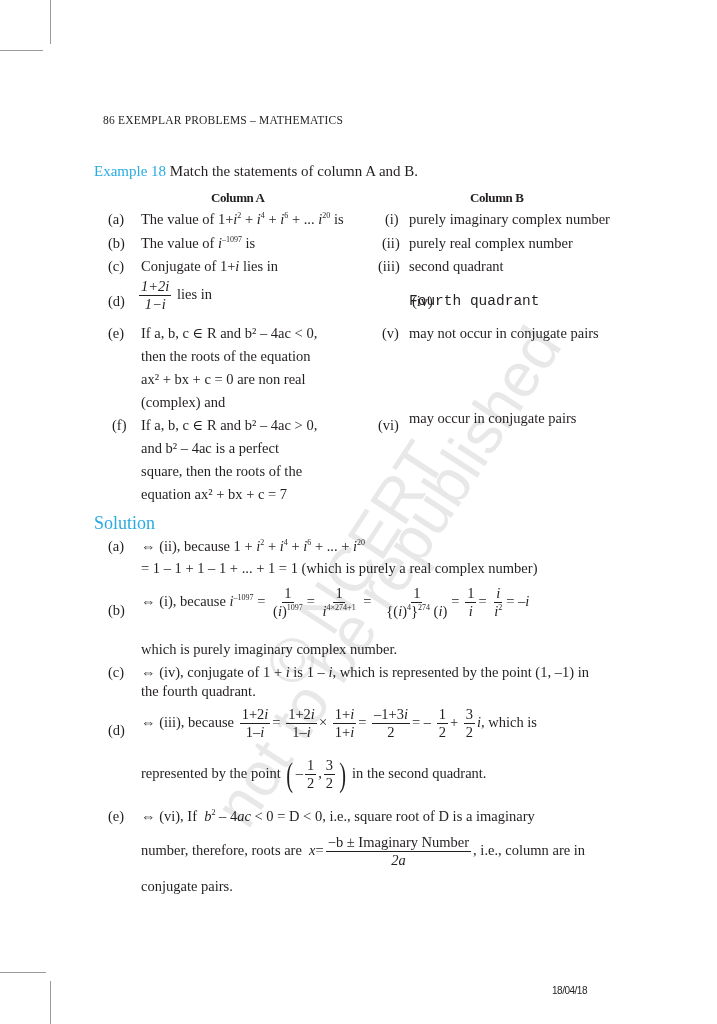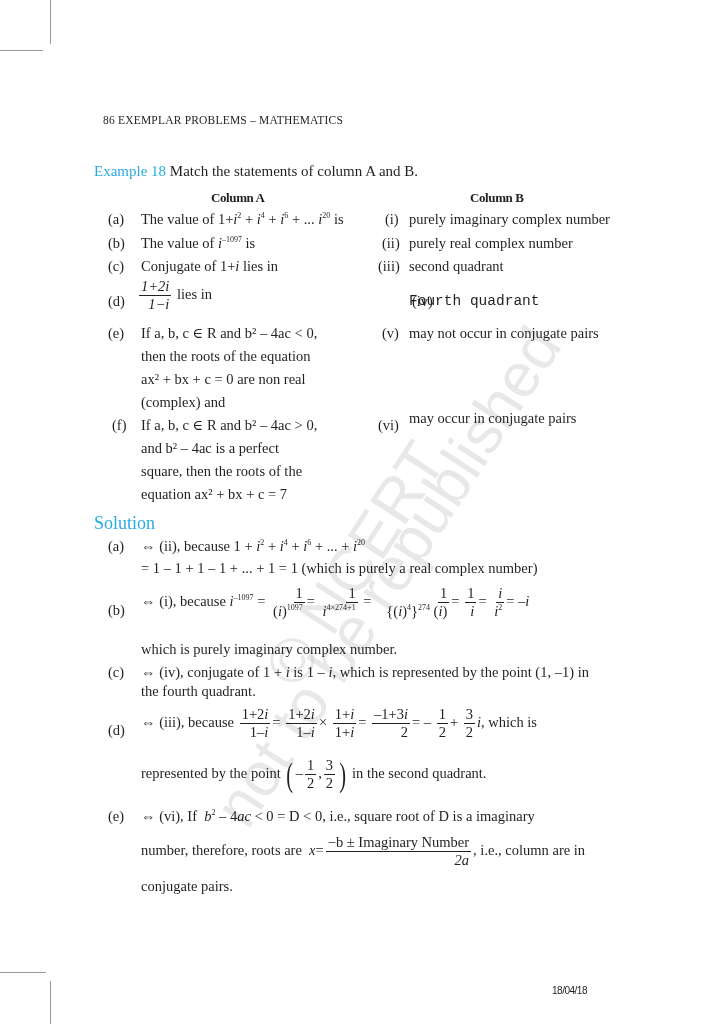--- a/index.html
+++ b/index.html
@@ -9,21 +9,21 @@
   .crop-v { position:absolute; width:1px; background:#9a9a9a; }
   .crop-h { position:absolute; height:1px; background:#9a9a9a; }
   .header { left:103px; top:114px; font-size:11.5px; letter-spacing:0.2px; }
   .header .pn { }
   .accent { color:#29abe2; font-weight:normal; }
   .ex-title { left:94px; top:163px; font-size:15px; }
   .colhead { font-weight:bold; font-size:13px; letter-spacing:-0.4px; }
   .lab { position:absolute; }
   i, .it { font-style:italic; }
   sup { font-size:8px; vertical-align:6px; line-height:0; }
-  .frac { display:inline-flex; flex-direction:column; align-items:flex-end; vertical-align:middle; margin:0 2px; }
+  .frac { display:inline-flex; flex-direction:column; align-items:center; vertical-align:middle; margin:0 2px; }
   .frac .num { border-bottom:1px solid #231f20; padding:0 2px; line-height:17px; }
   .frac .den { line-height:17px; padding:0 2px; }
   .row { position:absolute; white-space:nowrap; }
   .date { right:130px; top:985px; font-family:"Liberation Sans",sans-serif; font-size:10px; letter-spacing:-0.5px; }
   .wm { position:absolute; color:rgba(190,190,190,0.35); font-family:"Liberation Sans",sans-serif;
         font-size:62px; transform-origin:left top; white-space:nowrap; pointer-events:none; }
   .paren { font-size:34px; font-weight:100; vertical-align:middle; line-height:1; transform:scaleX(0.6); display:inline-block; }
 </style>
 </head>
 <body>

